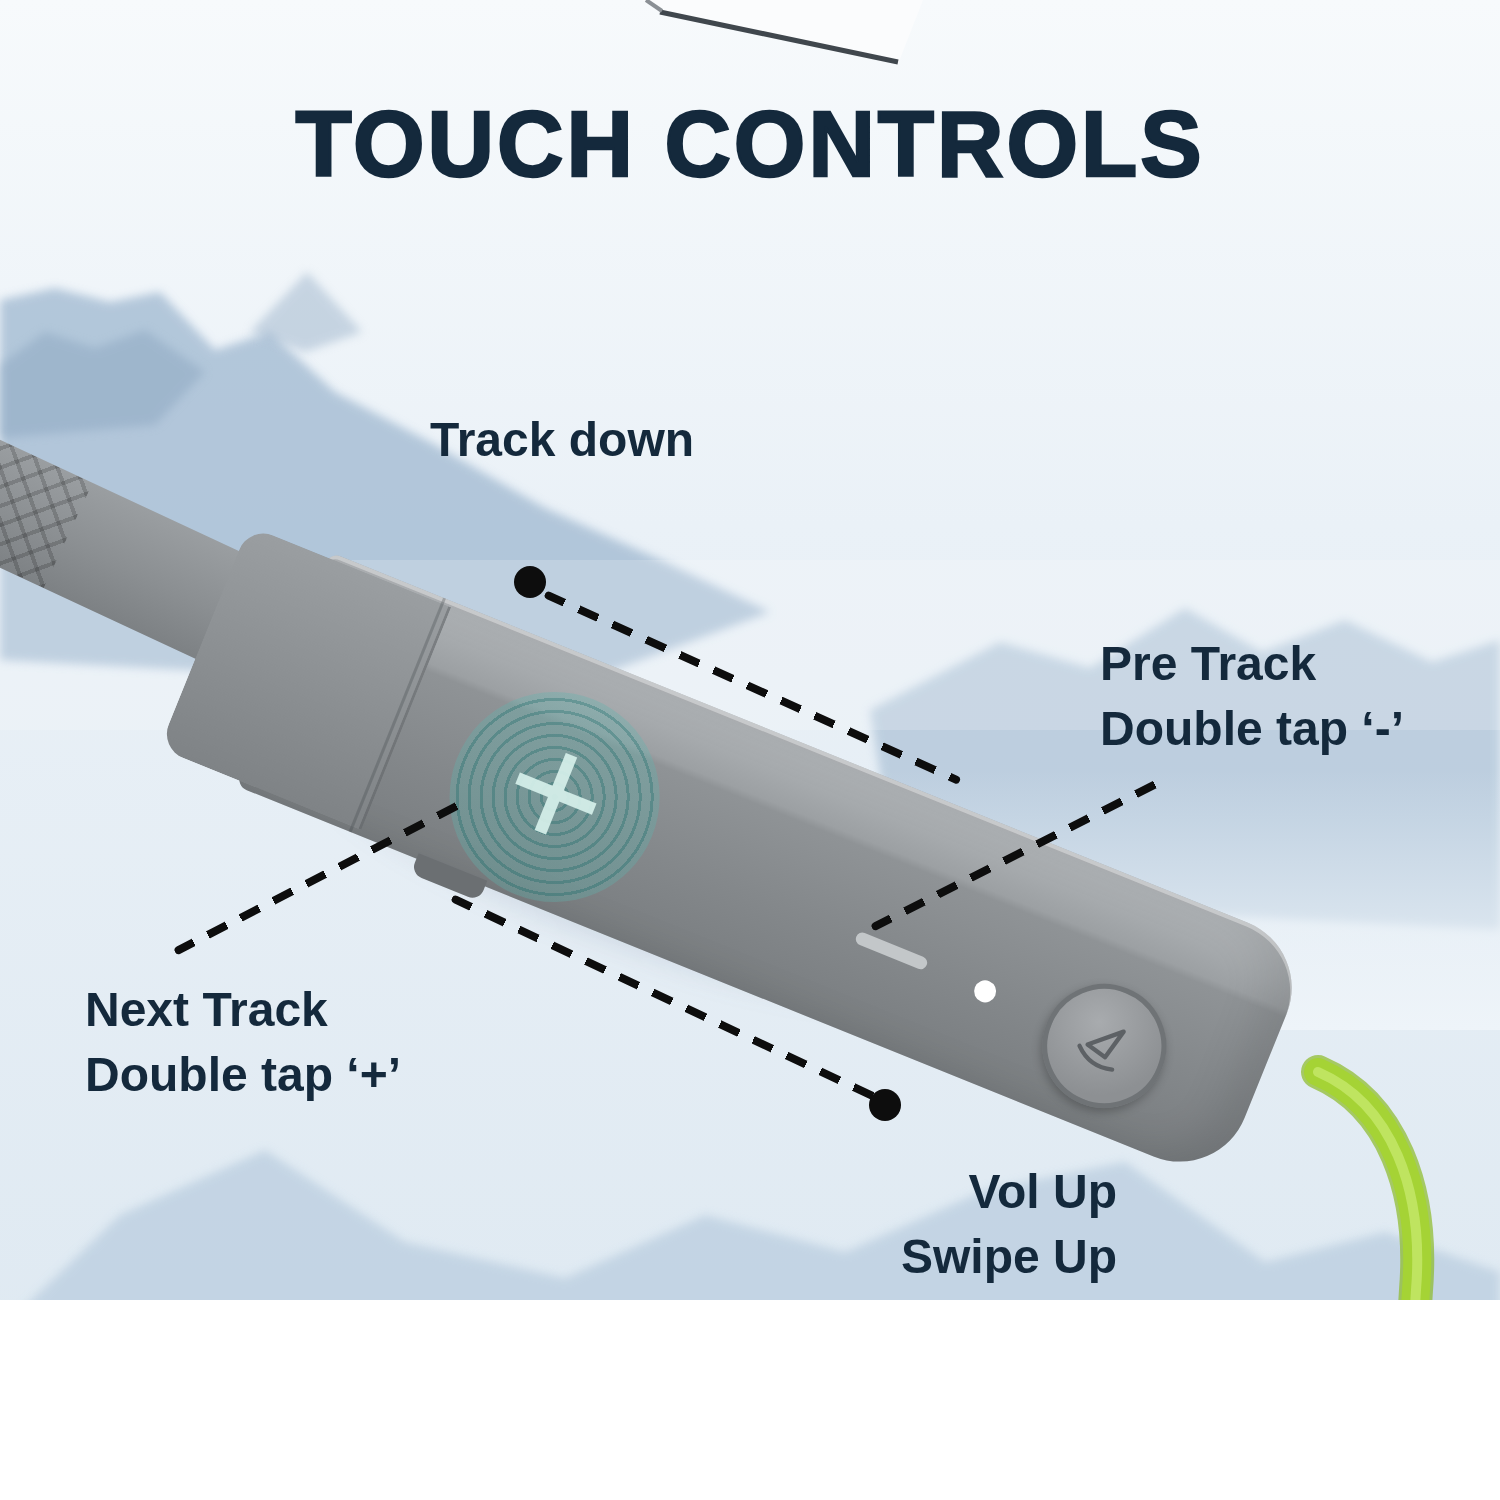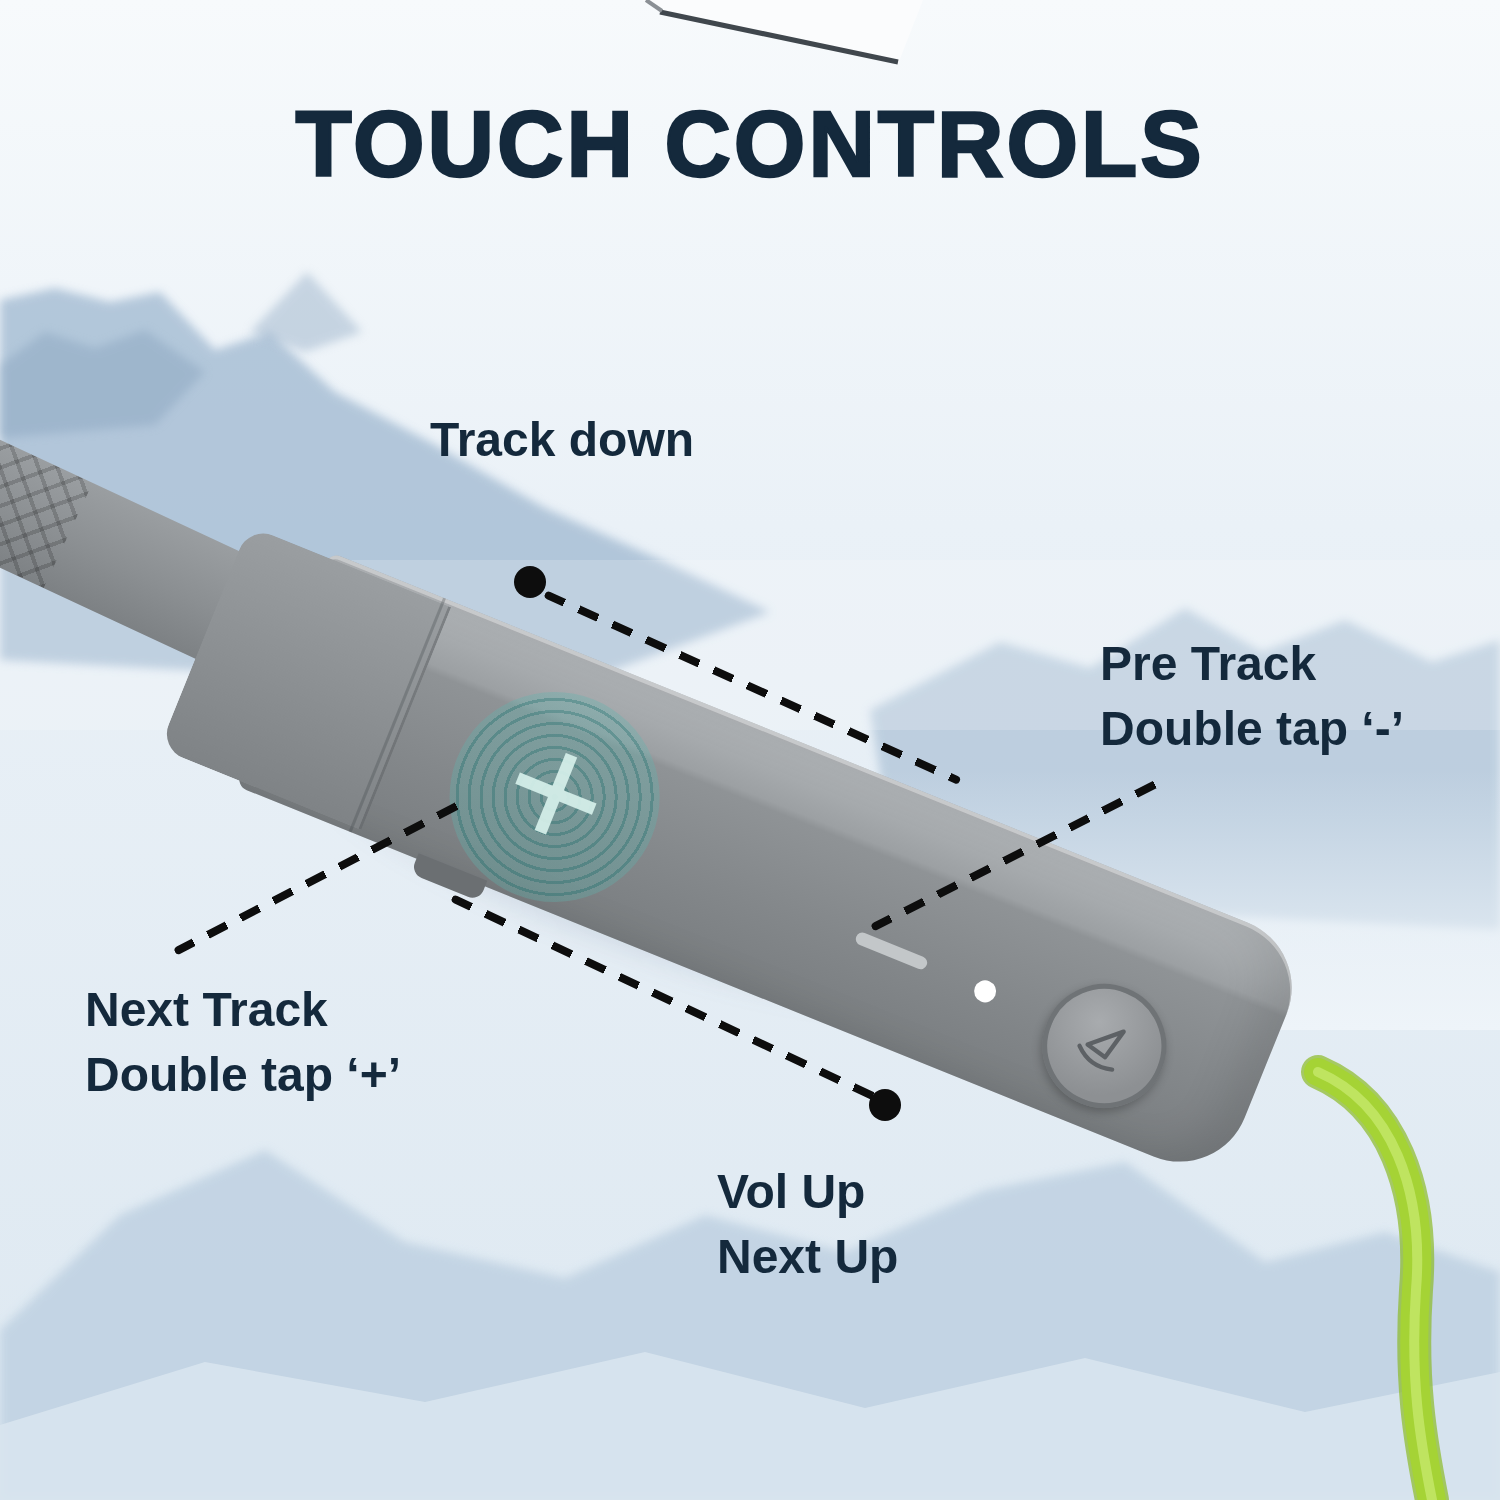--- a/index.html
+++ b/index.html
@@ -1,34 +1,34 @@
 <!DOCTYPE html>
 <html><head>
 <meta charset="utf-8">
 <style>
   html,body{margin:0;padding:0;background:#fff;}
   .stage{
-    position:relative;width:1500px;height:1500px;overflow:hidden;
+    position:relative;width:1500px;height:1300px;overflow:hidden;
     font-family:"Liberation Sans",sans-serif;color:#14293c;
   }
   .bg{position:absolute;inset:0;width:1500px;height:1500px;}
 
   
   .title{
     position:absolute;left:0;top:92px;width:1500px;text-align:center;
     font-size:92px;font-weight:bold;letter-spacing:3px;color:#14293c;
     -webkit-text-stroke:2.5px #14293c;
   }
 
   
   .label{position:absolute;font-size:48px;font-weight:bold;line-height:1.35;color:#14293c;}
   .lbl-vol-down{left:430px;top:408px;}
   .lbl-pre-track{left:1100px;top:632px;}
   .lbl-next-track{left:85px;top:978px;}
-  .lbl-vol-up{left:717px;top:1160px;width:400px;text-align:left;}
+  .lbl-vol-up{left:717px;top:1160px;width:400px;text-align:right;}
 
   
   .dash-line{
     position:absolute;height:8px;border-radius:4px;
     background:repeating-linear-gradient(90deg,#0d0d0d 0 21px,transparent 21px 37px);
     transform-origin:left center;
   }
   .line-a{left:545px;top:590px;width:455px;transform:rotate(24.3deg);}
   .line-b{left:872px;top:924px;width:332px;transform:rotate(-26.9deg);}
   .line-c{left:175px;top:948px;width:330px;transform:rotate(-27.4deg);}
@@ -188,16 +188,16 @@
   <div class="label lbl-next-track">
     <div>Next Track</div>
     <div>Double tap ‘+’</div>
   </div>
   <div class="label lbl-pre-track">
     <div>Pre Track</div>
     <div>Double tap ‘-’</div>
   </div>
   <div class="label lbl-vol-up">
     <div>Vol Up</div>
-    <div>Next Up</div>
+    <div>Swipe Up</div>
   </div>
 
 </div>
 
 </body></html>

